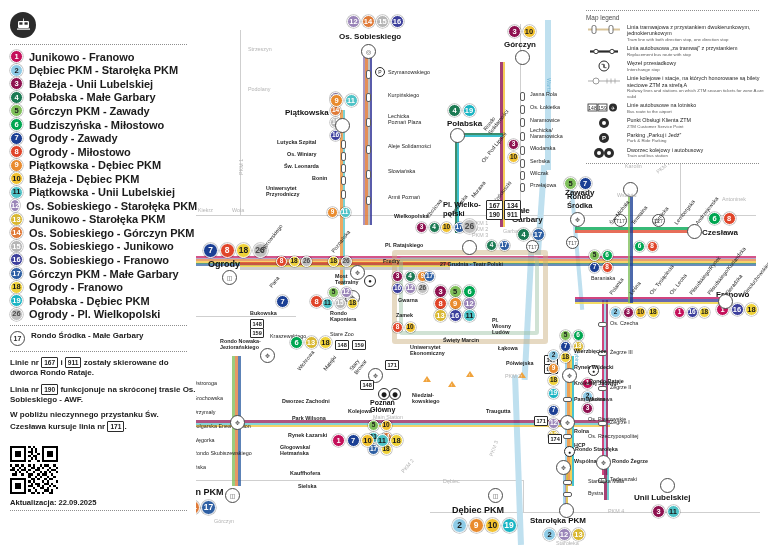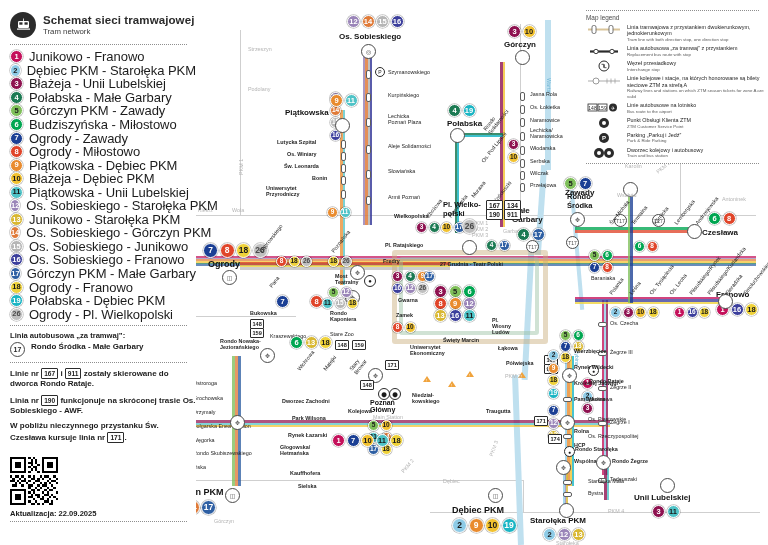--- a/index.html
+++ b/index.html
@@ -22,21 +22,21 @@
   #leftpanel{position:absolute;left:0;top:0;width:196px;height:545px;background:#fff;z-index:40;}
   .logo-row{display:flex;align-items:center;gap:7px;padding:12px 0 0 10px;}
   .logo-circle{width:26px;height:26px;border-radius:50%;background:#2b2b2b;display:flex;
       align-items:center;justify-content:center;flex:0 0 auto;}
   .logo-circle svg{display:block;}
   .title-main{font-size:11.5px;font-weight:bold;color:#2b2b2b;line-height:1.05;letter-spacing:.1px;}
   .title-sub{font-size:7.8px;color:#3a3a3a;line-height:1.2;margin-top:1px;}
   .sep{margin:6px 9px 5px 10px;border-top:1px dotted #8e8e8e;}
   .line-list{margin:0;padding:0 0 0 10px;list-style:none;}
   .line-item{display:flex;align-items:center;gap:6px;height:13.55px;}
-  .line-item .lbl{font-size:13px;font-weight:normal;color:#1c1c1c;letter-spacing:-.05px;white-space:nowrap;}
+  .line-item .lbl{font-size:11px;font-weight:bold;color:#1c1c1c;letter-spacing:-.05px;white-space:nowrap;}
   .bus-row{display:flex;align-items:flex-start;gap:6px;margin-top:2px;}
   .note-title{font-size:7.6px;font-weight:bold;color:#1c1c1c;padding-left:10px;}
   .note-block{font-size:8px;font-weight:bold;color:#1c1c1c;padding-left:10px;line-height:1.32;margin-top:5px;}
   .busbox{display:inline-block;border:1px solid #2b2b2b;border-radius:1px;padding:0 2px;
           font-size:6.6px;font-weight:bold;background:#fff;line-height:9px;vertical-align:middle;}
   .busbox.sm{font-size:5.6px;padding:0 1.5px;line-height:8px;}
   .hollow-badge{width:13px;height:13px;border-radius:50%;border:1px solid #4a4a4a;background:#fff;
       color:#2b2b2b;font-size:7px;font-weight:bold;display:inline-flex;align-items:center;justify-content:center;}
   .qr{width:48px;height:48px;margin-left:10px;}
   .updated{font-size:7.6px;font-weight:bold;padding-left:10px;margin-top:4px;color:#1a1a1a;}
@@ -619,24 +619,20 @@
     <div class="logo-row">
       <div class="logo-circle">
         <svg width="17" height="15" viewBox="0 0 17 15" aria-hidden="true">
           <rect x="3" y="3" width="11" height="7" rx="1.2" fill="#fff"></rect>
           <rect x="4.3" y="4.3" width="3.2" height="2.4" fill="#2b2b2b"></rect>
           <rect x="9.5" y="4.3" width="3.2" height="2.4" fill="#2b2b2b"></rect>
           <rect x="2" y="10.5" width="13" height="1.2" fill="#fff"></rect>
           <rect x="8.2" y="0.5" width="0.8" height="2.6" fill="#fff"></rect>
         </svg>
       </div>
-      <div>
-        <div class="title-main">Schemat sieci tramwajowej</div>
-        <div class="title-sub">Tram network</div>
-      </div>
     </div>
     <div class="sep"></div>
 
     <ul class="line-list" id="line-list">
         <li class="line-item">
           <span class="badge ring" style="background: rgb(196, 17, 91); color: rgb(255, 255, 255);">1</span>
           <span class="lbl">Junikowo - Franowo</span>
         </li>
         <li class="line-item">
           <span class="badge ring" style="background: rgb(142, 203, 230); color: rgb(26, 26, 26);">2</span>
@@ -710,21 +706,20 @@
           <span class="badge ring" style="background: rgb(27, 181, 196); color: rgb(255, 255, 255);">19</span>
           <span class="lbl">Połabska - Dębiec PKM</span>
         </li>
         <li class="line-item">
           <span class="badge ring" style="background: rgb(191, 191, 191); color: rgb(74, 74, 74);">26</span>
           <span class="lbl">Ogrody - Pl. Wielkopolski</span>
         </li>
       </ul>
 
     <div class="sep" style="margin-top:4px;"></div>
-    <div class="note-title">Linia autobusowa „za tramwaj”:</div>
     <div class="bus-row" style="padding-left:10px;">
       <span class="hollow-badge">17</span>
       <span class="lbl" style="font-size:8px;font-weight:bold;">Rondo Śródka - Małe Garbary</span>
     </div>
     <div class="sep" style="margin-top:5px;"></div>
 
     <div class="note-block">
       <span>Linie nr</span>
       <span class="busbox">167</span>
       <span>i</span>

